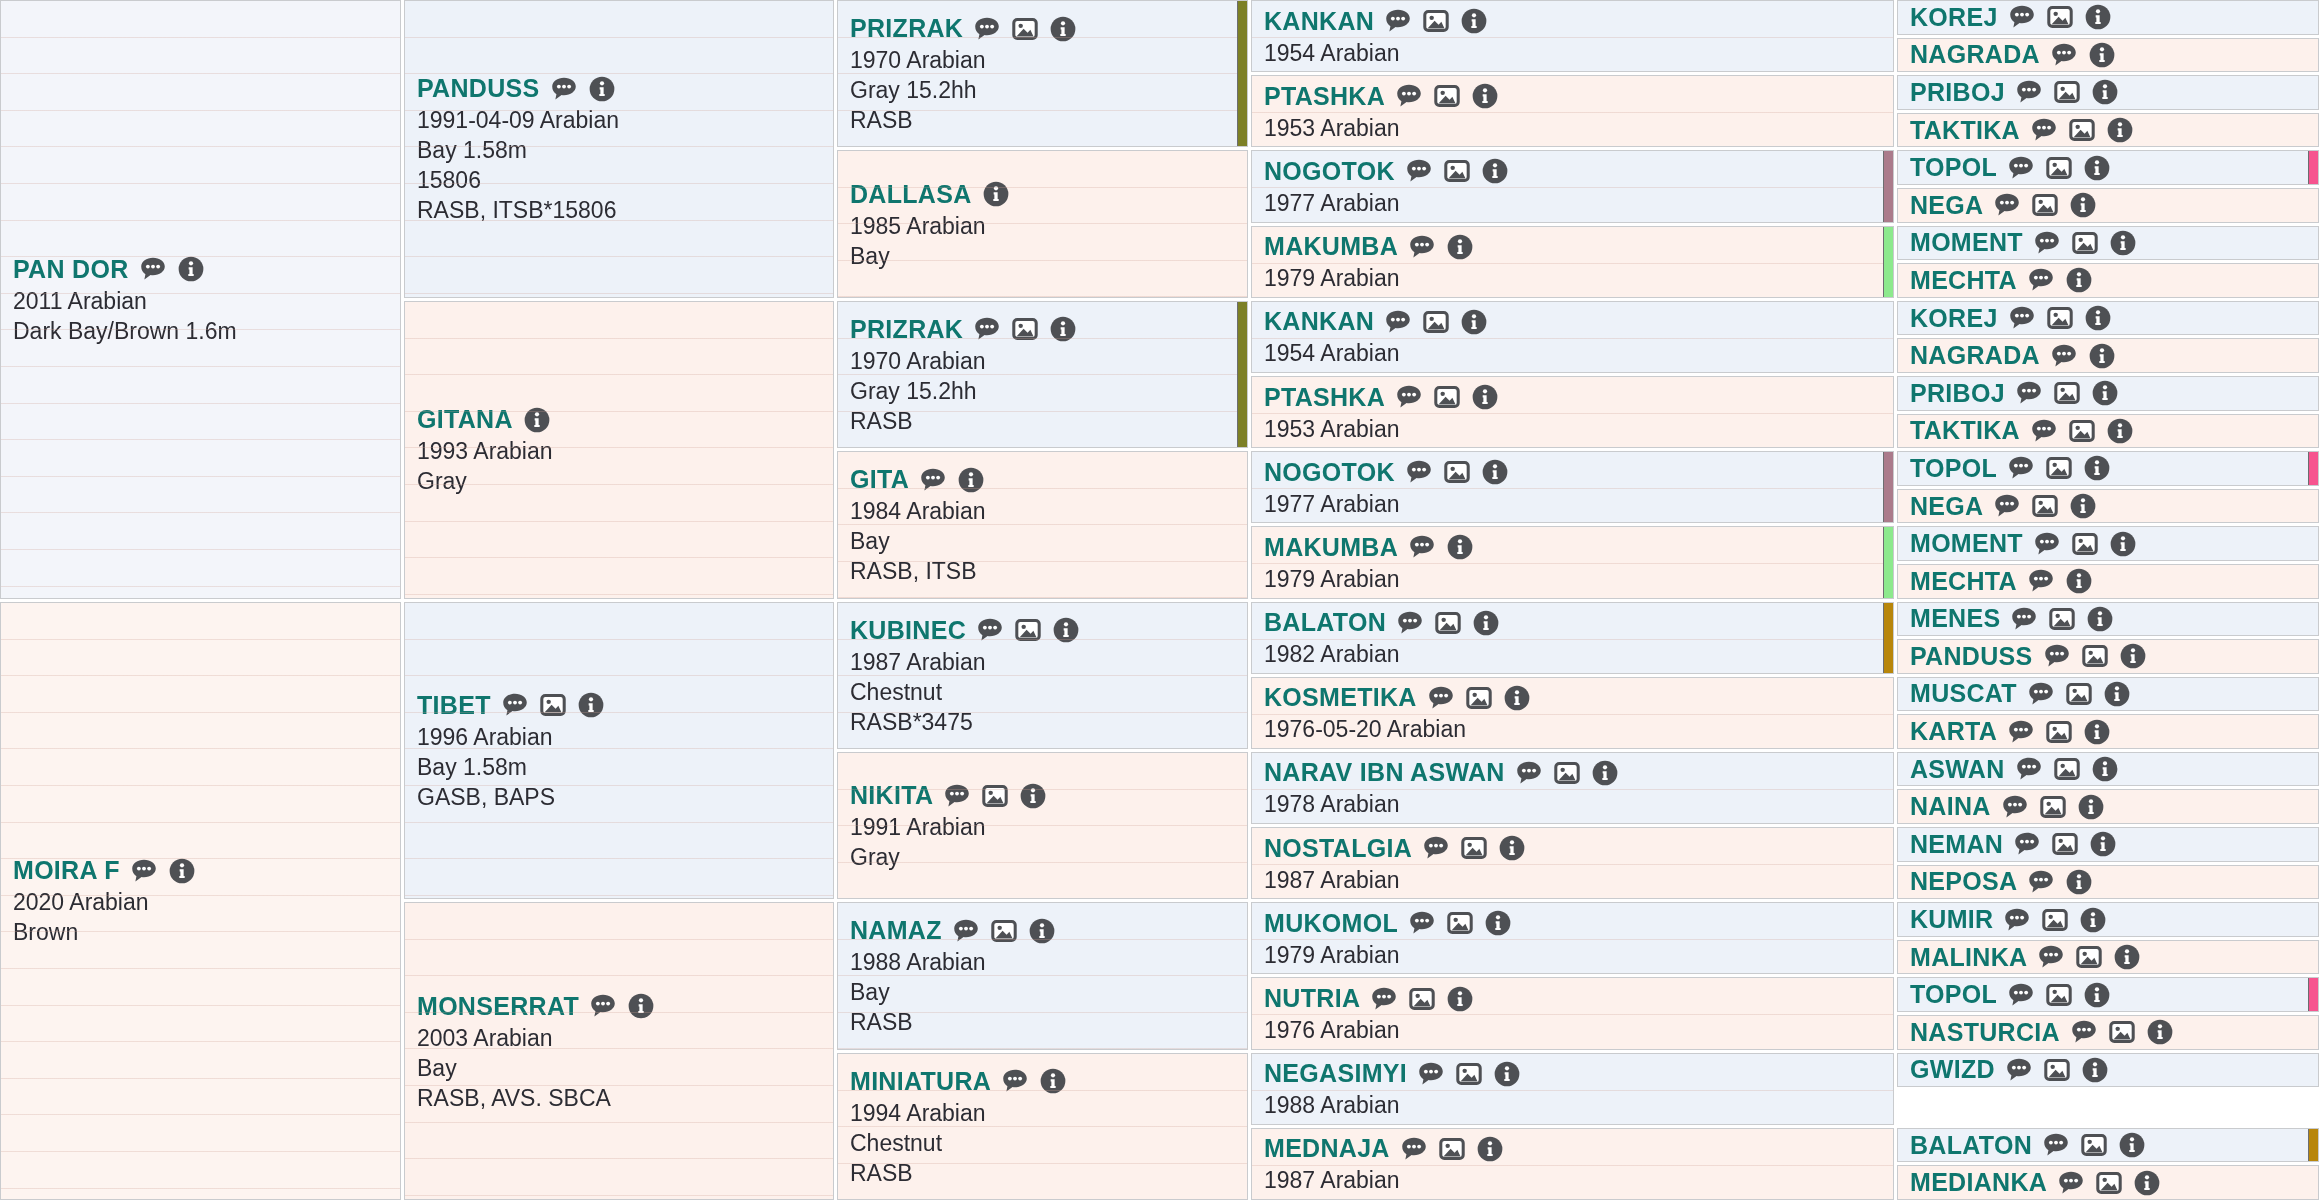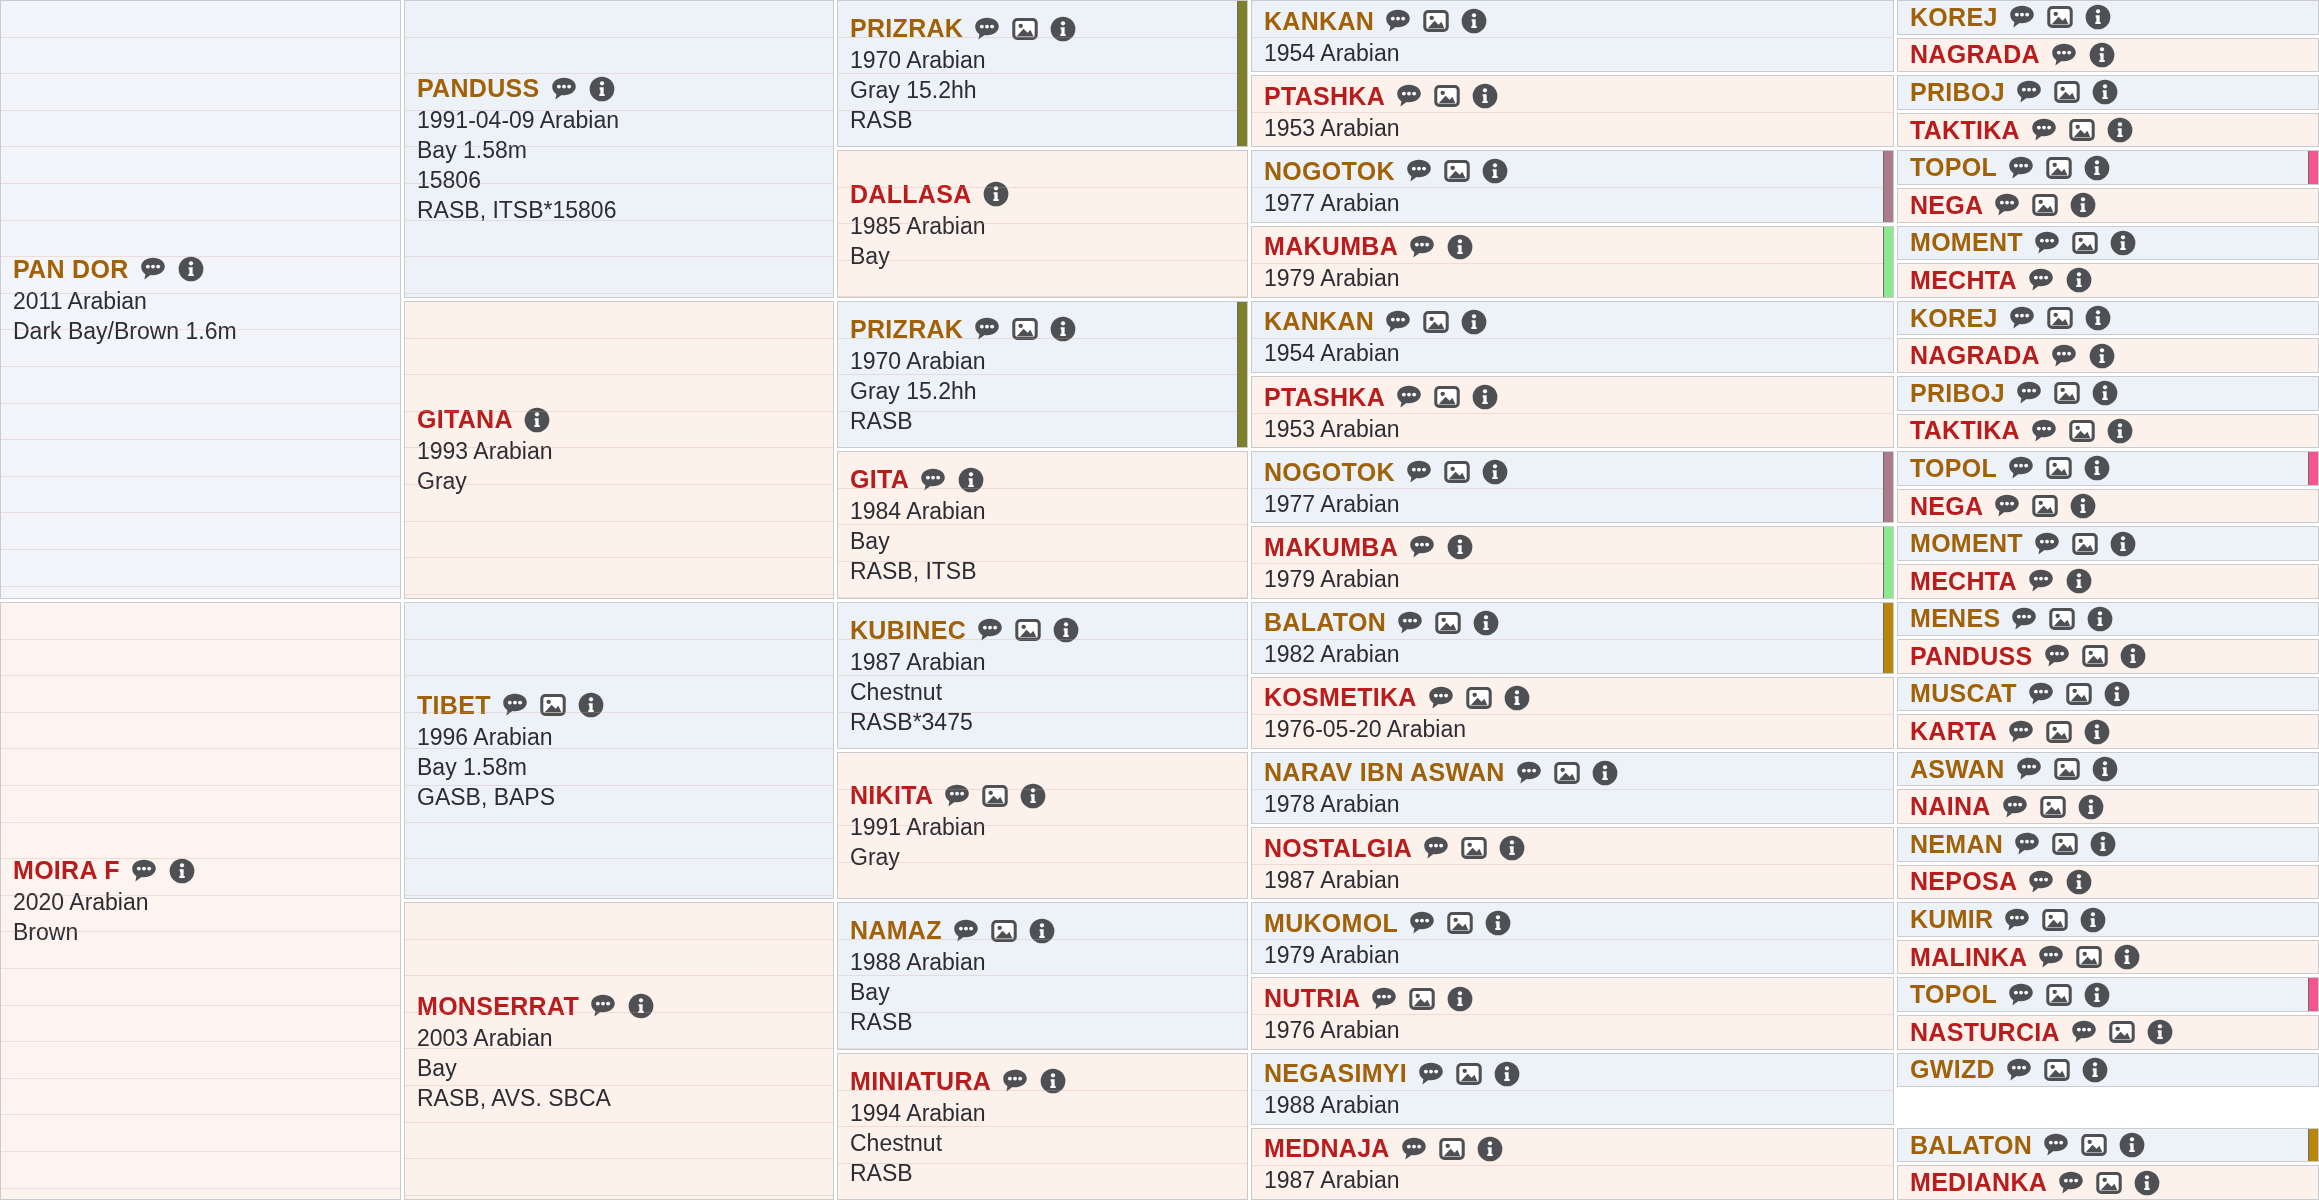--- a/index.html
+++ b/index.html
@@ -27,22 +27,22 @@
   .root.dam{background:#fdf4f0;}
   
   .multi::after{
     content:"";position:absolute;inset:0;pointer-events:none;
     background:repeating-linear-gradient(to bottom,
       transparent 0px, transparent 35.6px,
       rgba(205,160,148,0.28) 35.6px, rgba(205,160,148,0.28) 36.6px);
   }
   .name-row{display:flex;align-items:center;gap:10px;line-height:33px;white-space:nowrap;}
   .name{font-weight:bold;font-size:25px;letter-spacing:.3px;cursor:pointer;}
-  .sire .name{color:#a16207;}
-  .dam .name{color:#b91c1c;}
+  .sire .name{color:#0f766e;}
+  .dam .name{color:#0f766e;}
   .detail{font-size:23px;line-height:30px;color:#2c2c33;white-space:nowrap;}
   .icon{display:inline-flex;width:28px;height:28px;flex:0 0 auto;cursor:pointer;}
   .icon svg{width:100%;height:100%;display:block;}
   .bar{
     position:absolute;top:-1px;bottom:-1px;right:-1px;width:11px;
     box-sizing:border-box;border:1px solid #6c6d70;z-index:2;
   }
 </style>
 </head>
 <body>

